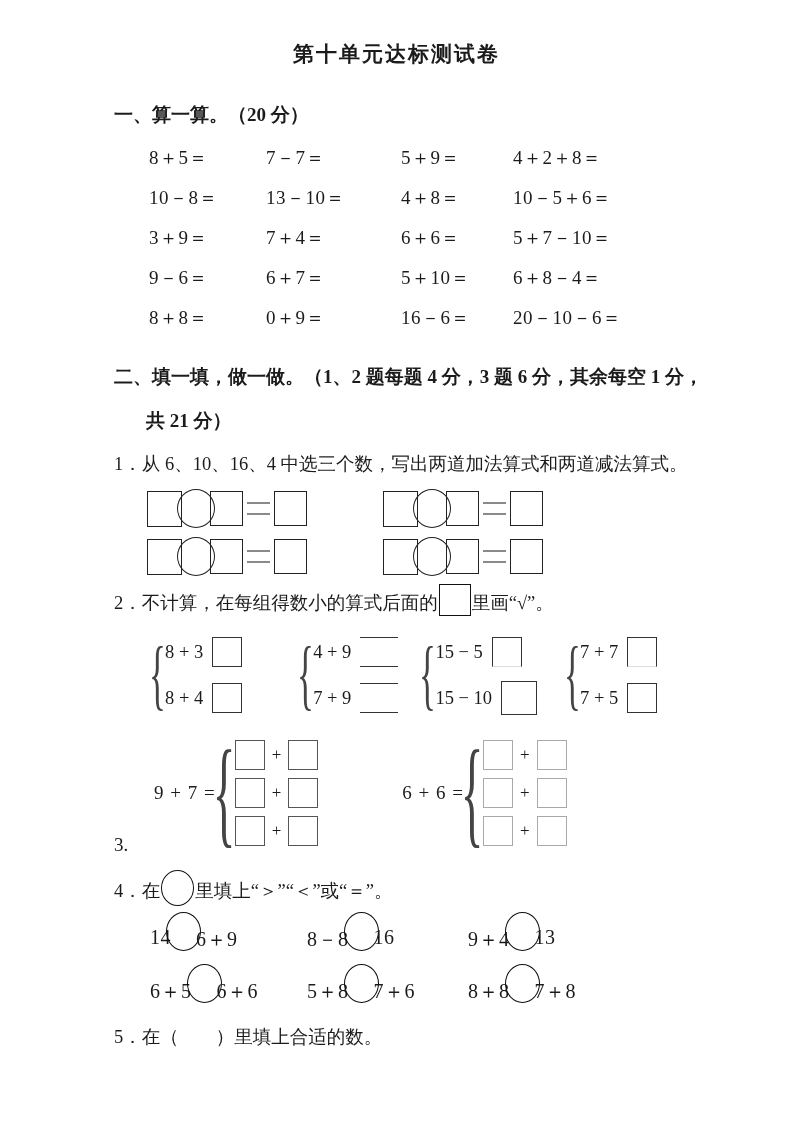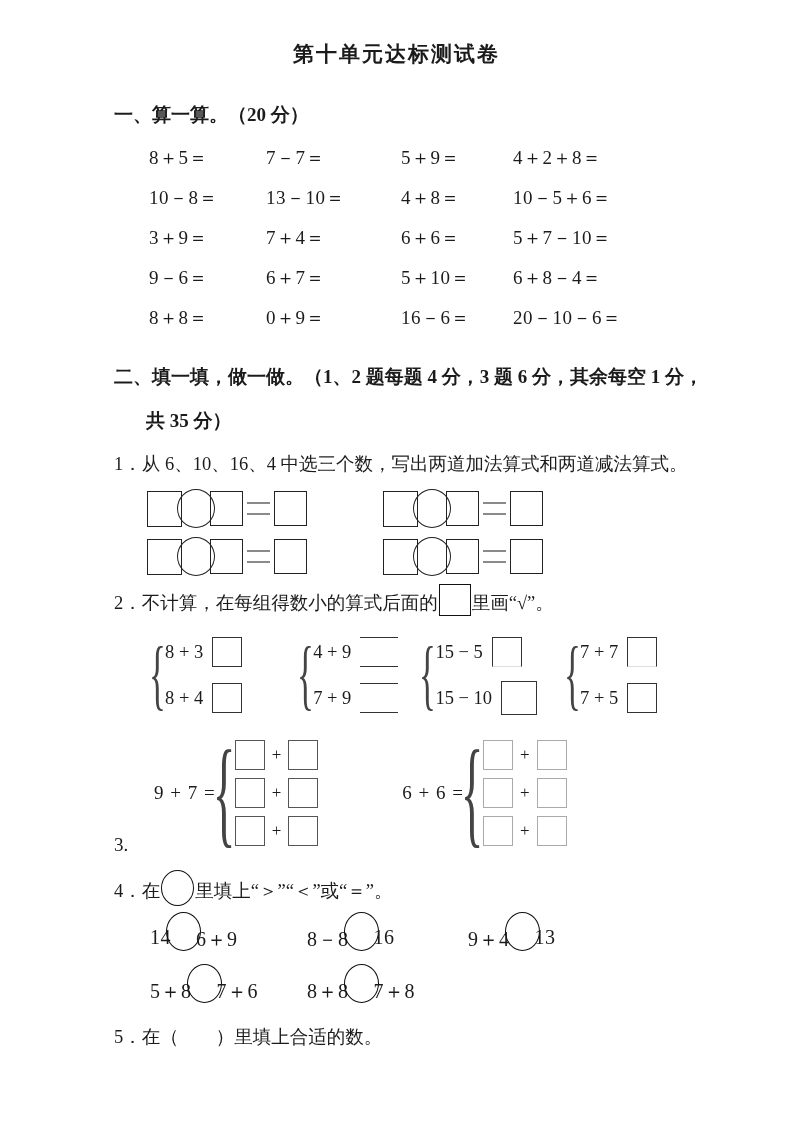--- a/index.html
+++ b/index.html
@@ -140,21 +140,21 @@
     <span>5＋10＝</span>
     <span>6＋8－4＝</span>
     <span>8＋8＝</span>
     <span>0＋9＝</span>
     <span>16－6＝</span>
     <span>20－10－6＝</span>
   </div>
 
   <div class="sec2-heading">
     <div class="line1">二、填一填，做一做。（1、2 题每题 4 分，3 题 6 分，其余每空 1 分，</div>
-    <div class="line2">共 35 分）</div>
+    <div class="line2">共 21 分）</div>
   </div>
 
   <div class="q-prompt">1．从 6、10、16、4 中选三个数，写出两道加法算式和两道减法算式。</div>
 
   <div class="q1-diagrams">
     <div class="eq-template">
       <span class="sq"></span>
         <span class="circ"></span>
         <span class="sq ans"></span>
         <span class="deq"></span>
@@ -302,20 +302,25 @@
       <span class="txt">8－8</span>
         <span class="ccirc"></span>
         <span class="txt">16</span>
     </div>
     <div class="cmp">
       <span class="txt">9＋4</span>
         <span class="ccirc"></span>
         <span class="txt">13</span>
     </div>
     <div class="cmp">
+      <span class="txt">6＋5</span>
+        <span class="ccirc"></span>
+        <span class="txt">6＋6</span>
+    </div>
+    <div class="cmp">
       <span class="txt">5＋8</span>
         <span class="ccirc"></span>
         <span class="txt">7＋6</span>
     </div>
     <div class="cmp">
       <span class="txt">8＋8</span>
         <span class="ccirc"></span>
         <span class="txt">7＋8</span>
     </div>
   </div>

